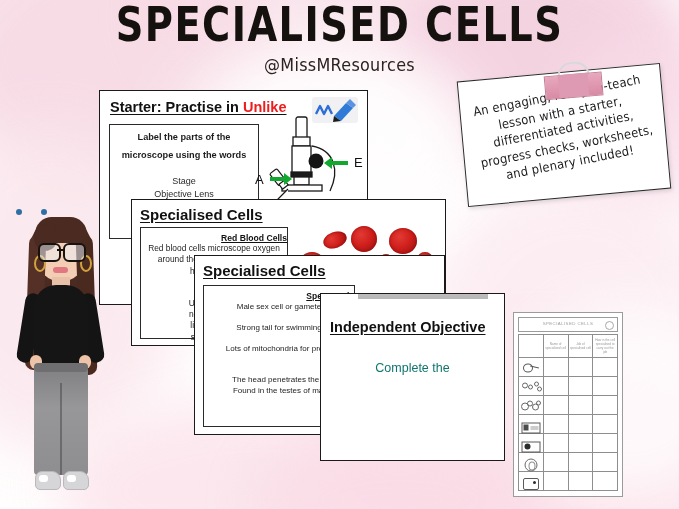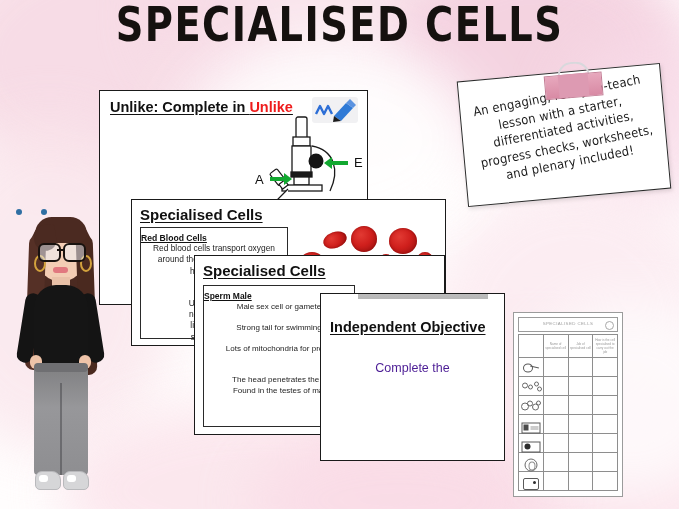--- a/index.html
+++ b/index.html
@@ -70,21 +70,21 @@
   .shoe.l{left:25px;}.shoe.r{left:53px;}
   .shoe:after{content:"";position:absolute;left:3px;top:3px;width:9px;height:7px;background:#fff;border-radius:3px;}
 
   
   .slide{position:absolute;background:#fff;border:1.6px solid #1a1a1a;box-sizing:border-box;overflow:hidden;}
   .slide-title{
     font-weight:bold;color:#111;text-decoration:underline;
     text-underline-offset:2px;
   }
   .inner-box{border:1.2px solid #2a2a2a;box-sizing:border-box;background:#fff;}
-  .ib-title{font-weight:bold;text-decoration:underline;text-align:left;color:#111;}
+  .ib-title{font-weight:bold;text-decoration:underline;text-align:right;color:#111;}
   .ib-line{text-align:center;color:#1d1d1d;}
 
   
   #slide-starter{left:99px;top:90px;width:269px;height:215px;}
   #slide-starter .slide-title{position:absolute;left:10px;top:8px;font-size:14.5px;}
   #slide-starter .red{color:#ee1c1c;}
   #starter-box{position:absolute;left:9px;top:33px;width:150px;height:115px;}
   #starter-box .ib-line{font-size:9.2px;font-weight:bold;line-height:12px;padding-top:6px;}
   #starter-box .words{font-size:9px;font-weight:normal;line-height:12.5px;padding-top:14px;color:#2a2a2a;}
   .pen-badge{position:absolute;right:9px;top:6px;width:46px;height:26px;background:#f1f1f3;border-radius:3px;overflow:hidden;}
@@ -107,21 +107,21 @@
   #slide-sperm .slide-title{position:absolute;left:8px;top:6px;font-size:15px;}
   #sperm-box{position:absolute;left:8px;top:29px;width:152px;height:142px;}
   #sperm-box .ib-title{font-size:8.5px;padding-top:5px;}
   #sperm-box .ib-line{font-size:8px;line-height:11px;}
   #sperm-box .gap{height:10px;}
 
   
   #slide-indep{left:320px;top:293px;width:185px;height:168px;}
   #slide-indep .slide-title{position:absolute;left:9px;top:25px;font-size:14.5px;}
   .vid-ph{position:absolute;left:37px;top:-12px;width:130px;height:17px;background:linear-gradient(180deg,#c9c9c9,#b7b7b7);}
-  #indep-body{position:absolute;left:0;top:66px;width:100%;text-align:center;font-size:12.5px;color:#4c1d95;line-height:17px;}
+  #indep-body{position:absolute;left:0;top:66px;width:100%;text-align:center;font-size:12.5px;color:#0f766e;line-height:17px;}
 
   
   .note{
     position:absolute;left:462px;top:72px;width:202px;height:124px;
     background:#fff;border:1.6px solid #2a2a2a;
     transform:rotate(-5.2deg);box-shadow:1px 2px 4px rgba(0,0,0,.13);
   }
   .note-text{
     position:absolute;left:9px;top:18px;width:184px;
     font-family:"DejaVu Sans", sans-serif;
@@ -174,20 +174,21 @@
   <div class="blob b5"></div>
   <div class="blob b6"></div>
   <div class="blob b7"></div>
   <div class="blob b8"></div>
   <div class="blob b9"></div>
   <div class="white-core"></div>
   <div class="white-core2"></div>
 
   <div class="title-wrap">
     <div class="title">SPECIALISED CELLS</div>
+    <div class="handle">@MissMResources</div>
   </div>
 
   <div class="avatar">
     <div class="av-hair-back"></div>
     <div class="av-face"></div>
     <div class="av-hair-l"></div>
     <div class="av-hair-r"></div>
     <div class="av-fringe"></div>
     <div class="av-fringe2"></div>
     <div class="earring l"></div>
@@ -207,32 +208,38 @@
     <div class="av-handL"></div>
     <div class="av-handR"></div>
     <div class="av-jeans"></div>
     <div class="av-belt"></div>
     <div class="shoe l"></div>
     <div class="shoe r"></div>
   </div>
 
   <div class="slide" id="slide-starter">
     <div class="slide-title">
-      <span>Unlike: Complete in </span><span class="red">Unlike</span>
+      <span>Starter: Practise in </span><span class="red">Unlike</span>
     </div>
 
     <div class="pen-badge">
       <svg width="46" height="26" viewBox="0 0 46 26">
         <path d="M4 17 L8 9 L12 17 L16 9 L20 17" stroke="#2e6fd6" stroke-width="2.4" fill="none" stroke-linejoin="round"></path>
         <path d="M22 19 L34 6 L41 11 L29 24 Z" fill="#2f7ad6"></path>
         <path d="M22 19 L29 24 L21 25 Z" fill="#1b1b1b"></path>
         <path d="M34 6 L38 2 L44 8 L41 11 Z" fill="#5b93e0"></path>
       </svg>
     </div>
 
+    <div class="inner-box" id="starter-box">
+      <div class="ib-line">Label the parts of the</div>
+      <div class="ib-line">microscope using the words</div>
+      <div class="ib-line words">Stage</div>
+      <div class="ib-line words" style="padding-top:0">Objective Lens</div>
+    </div>
 
     <div class="scope">
       <svg width="115" height="100" viewBox="0 0 115 100">
         <g stroke="#1a1a1a" stroke-width="1.3" fill="#fff">
           <rect x="44" y="2" width="11" height="22" rx="2"></rect>
           <rect x="41" y="22" width="17" height="9"></rect>
           <rect x="40" y="31" width="19" height="28"></rect>
           <rect x="39" y="57" width="21" height="5" fill="#1a1a1a"></rect>
           <rect x="42" y="62" width="15" height="8"></rect>
           <rect x="30" y="70" width="40" height="6"></rect>
@@ -268,21 +275,21 @@
       <div class="rbc" style="left:86px;top:30px;width:14px;height:14px;"></div>
       <div class="rbc" style="left:96px;top:4px;width:28px;height:26px;"></div>
       <div class="rbc" style="left:104px;top:36px;width:18px;height:12px;transform:rotate(-12deg);"></div>
       <div class="rbc" style="left:124px;top:28px;width:16px;height:16px;"></div>
       <div class="rbc" style="left:16px;top:48px;width:14px;height:11px;transform:rotate(30deg);"></div>
       <div class="rbc" style="left:78px;top:48px;width:14px;height:11px;transform:rotate(-8deg);"></div>
     </div>
 
     <div class="inner-box" id="rbc-box">
       <div class="ib-title">Red Blood Cells</div>
-      <div class="ib-line">Red blood cells transport oxygen</div>
+      <div class="ib-line">Red blood cells microscope oxygen</div>
       <div class="ib-line">around the body. They contain</div>
       <div class="ib-line">haemoglobin</div>
       <div class="ib-line">joins</div>
       <div class="gap"></div>
       <div class="ib-line">Unlike most a</div>
       <div class="ib-line">no nucleus. T</div>
       <div class="ib-line">like shape. T</div>
       <div class="ib-line">surface area</div>
     </div>
   </div>

